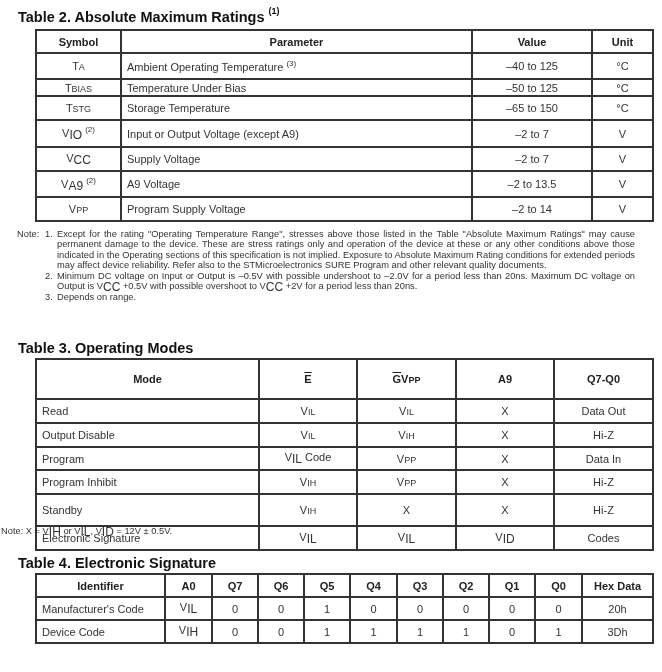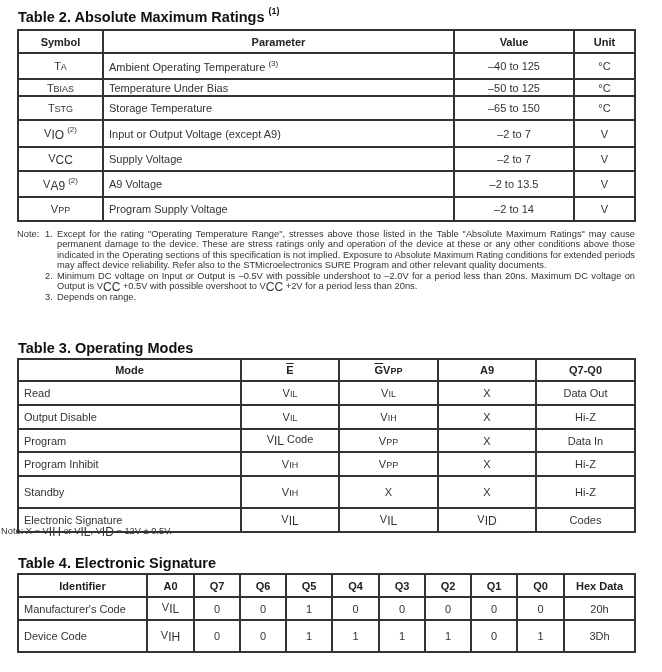--- a/index.html
+++ b/index.html
@@ -1,20 +1,20 @@
 <!DOCTYPE html>
 <html><head>
 <meta charset="utf-8">
 <style>
   html, body { margin: 0; padding: 0; background: #ffffff; }
   body { width: 662px; height: 672px; position: relative; overflow: hidden;
          font-family: "Liberation Sans", sans-serif; color: #222; }
   .title { position: absolute; left: 18px; font-weight: bold; font-size: 14.5px; color: #111; white-space: nowrap; }
   .title sup { font-size: 9px; vertical-align: top; position: relative; top: -3px; }
-  table { position: absolute; border-collapse: collapse; table-layout: fixed; }
+  table { position: absolute; border-collapse: collapse; table-layout: fixed; margin-left: 18px; }
   td, th { border: 2px solid #333; font-size: 11px; padding: 0 5px; white-space: nowrap; color: #333; }
   th { font-weight: bold; text-align: center; color: #222; }
   td.c { text-align: center; }
   td.l { text-align: left; }
   sub { font-size: 12px; vertical-align: -2px; }
   sup { font-size: 8px; }
   .sc { font-size: 9px; }
   .ovl { text-decoration: overline; }
   .notes { position: absolute; left: 17px; top: 229px; width: 618px; font-size: 9.3px; line-height: 10.4px; color: #333; }
   .note-row { display: flex; }
@@ -109,21 +109,21 @@
 
 <table style="left:17px; top:358px; width:617px;">
   <colgroup>
       <col style="width:223px">
       <col style="width:98px">
       <col style="width:99px">
       <col style="width:98px">
       <col style="width:99px">
     </colgroup>
   <tbody>
-      <tr style="height:22px;">
+      <tr style="height:40px;">
     <th>Mode</th>
     <th><span class="ovl">E</span></th>
     <th><span class="ovl">G</span><span>V</span><span class="sc">PP</span></th>
     <th>A9</th>
     <th>Q7-Q0</th>
   </tr>
   <tr style="height:24px;">
     <td class="l">Read</td>
     <td class="c"><span>V</span><span class="sc">IL</span></td>
     <td class="c"><span>V</span><span class="sc">IL</span></td>
@@ -206,21 +206,21 @@
     <td class="c">0</td>
     <td class="c">0</td>
     <td class="c">1</td>
     <td class="c">0</td>
     <td class="c">0</td>
     <td class="c">0</td>
     <td class="c">0</td>
     <td class="c">0</td>
     <td class="c">20h</td>
   </tr>
-  <tr style="height:32px;">
+  <tr style="height:23px;">
     <td class="l">Device Code</td>
     <td class="c"><span>V</span><sub>IH</sub></td>
     <td class="c">0</td>
     <td class="c">0</td>
     <td class="c">1</td>
     <td class="c">1</td>
     <td class="c">1</td>
     <td class="c">1</td>
     <td class="c">0</td>
     <td class="c">1</td>

